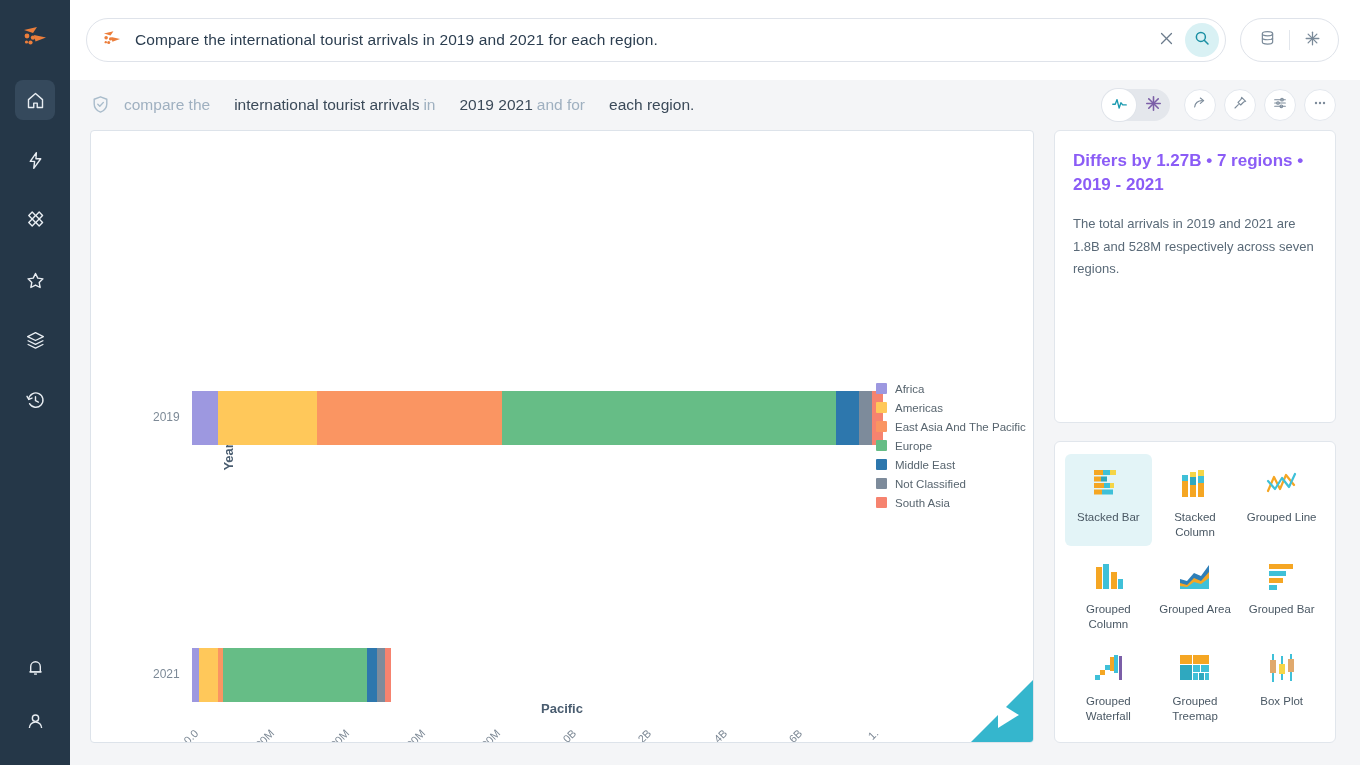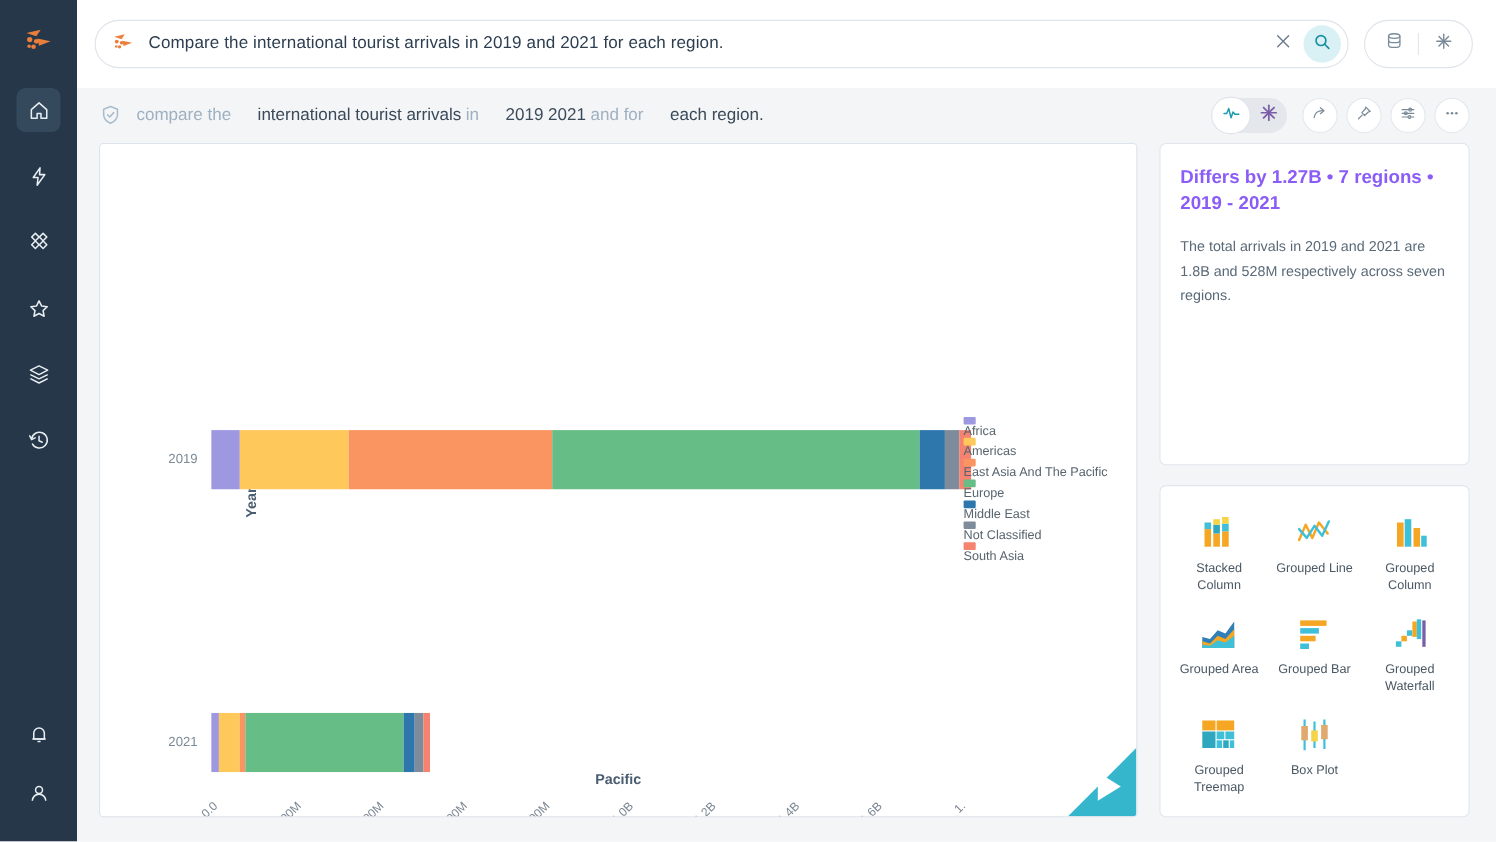--- a/index.html
+++ b/index.html
@@ -130,21 +130,21 @@
   .seg { height:100%; }
   .xtick {
     position:absolute; font-size:11px; color:#7b8794;
     transform-origin: right top; transform: rotate(-45deg);
     white-space:nowrap; text-align:right;
   }
   .xlabel {
     position:absolute; font-size:13px; font-weight:bold; color:#4a5d70;
   }
   .legend { position:absolute; }
-  .lg-row { display:flex; height:19px;flex-direction:column; }
+  .lg-row { display:flex; align-items:center; height:19px; }
   .lg-sw { width:11px;height:11px;border-radius:1px;margin-right:8px; }
   .lg-txt { font-size:11.5px; color:#58656f; white-space:nowrap; }
   .play-corner {
     position:absolute; right:0; bottom:0; width:92px; height:64px; overflow:hidden;
   }
   .play-tri {
     position:absolute; right:-10px; bottom:-14px; width:0;height:0;
     border-left: 86px solid transparent; border-bottom: 86px solid #35b6cd;
   }
   .play-glyph {
@@ -446,20 +446,37 @@
         <div class="play-glyph"></div>
       </div>
     </div>
 
     <div class="right-col">
       <div class="insight-card">
         <div class="insight-title">Differs by 1.27B • 7 regions • 2019 - 2021</div>
         <div class="insight-body">The total arrivals in 2019 and 2021 are 1.8B and 528M respectively across seven regions.</div>
       </div>
       <div class="viz-card" id="vizcard">
+          <div class="viz-item selected">
+            <div class="viz-ico">
+              <svg width="40" height="34" viewBox="0 0 40 34">
+                <rect x="6" y="3" width="9" height="5" fill="#f5a623"></rect>
+                <rect x="15" y="3" width="7" height="5" fill="#3fc0d8"></rect>
+                <rect x="22" y="3" width="6" height="5" fill="#f5d547"></rect>
+                <rect x="6" y="9.5" width="7" height="5" fill="#f5a623"></rect>
+                <rect x="13" y="9.5" width="6" height="5" fill="#2fa8bf"></rect>
+                <rect x="6" y="16" width="10" height="5" fill="#f5a623"></rect>
+                <rect x="16" y="16" width="6" height="5" fill="#3fc0d8"></rect>
+                <rect x="22" y="16" width="4" height="5" fill="#f5d547"></rect>
+                <rect x="6" y="22.5" width="8" height="5" fill="#f5a623"></rect>
+                <rect x="14" y="22.5" width="11" height="5" fill="#3fc0d8"></rect>
+              </svg>
+            </div>
+            <div class="viz-label">Stacked Bar</div>
+          </div>
           <div class="viz-item">
             <div class="viz-ico">
               <svg width="40" height="34" viewBox="0 0 40 34">
                 <rect x="7" y="14" width="6" height="16" fill="#f5a623"></rect>
                 <rect x="7" y="8" width="6" height="6" fill="#3fc0d8"></rect>
                 <rect x="15" y="18" width="6" height="12" fill="#f5a623"></rect>
                 <rect x="15" y="10" width="6" height="8" fill="#2fa8bf"></rect>
                 <rect x="15" y="5" width="6" height="5" fill="#f5d547"></rect>
                 <rect x="23" y="16" width="6" height="14" fill="#f5a623"></rect>
                 <rect x="23" y="9" width="6" height="7" fill="#3fc0d8"></rect>

